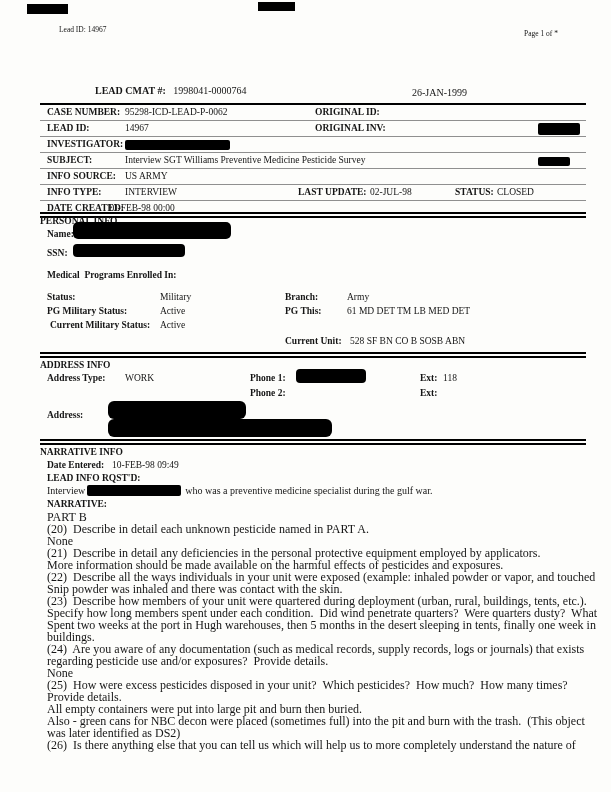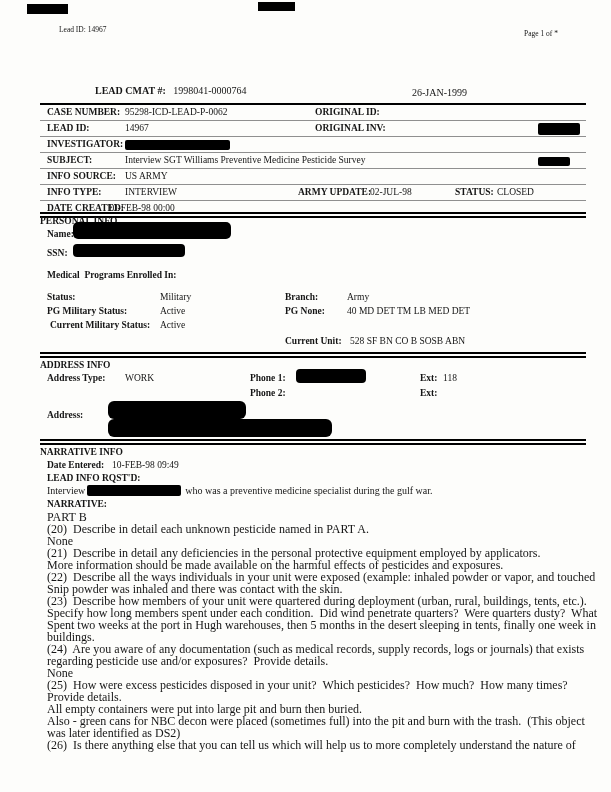--- a/index.html
+++ b/index.html
@@ -66,21 +66,21 @@
       <span style="left:85px;">Interview SGT Williams Preventive Medicine Pesticide Survey</span>
       <div class="rbox" style="left:498px;top:4px;width:32px;height:9px;border-radius:2px;"></div>
     </div>
     <div class="crow">
       <span class="b" style="left:7px;">INFO SOURCE:</span>
       <span style="left:85px;">US ARMY</span>
     </div>
     <div class="crow">
       <span class="b" style="left:7px;">INFO TYPE:</span>
       <span style="left:85px;">INTERVIEW</span>
-      <span class="b" style="left:258px;">ARMY UPDATE:</span>
+      <span class="b" style="left:258px;">LAST UPDATE:</span>
       <span style="left:330px;">02-JUL-98</span>
       <span class="b" style="left:415px;">STATUS:</span>
       <span style="left:457px;">CLOSED</span>
     </div>
     <div class="crow">
       <span class="b" style="left:7px;">DATE CREATED:</span>
       <span style="left:68px;">10-FEB-98 00:00</span>
     </div>
   </div>
   <div class="hr2" style="top:212px;"></div>
@@ -95,22 +95,22 @@
 
   <span class="abs f b" style="left:47px;top:270px;">Medical&nbsp; Programs Enrolled In:</span>
 
   <span class="abs f b" style="left:47px;top:292px;">Status:</span>
   <span class="abs f" style="left:160px;top:292px;">Military</span>
   <span class="abs f b" style="left:285px;top:292px;">Branch:</span>
   <span class="abs f" style="left:347px;top:292px;">Army</span>
 
   <span class="abs f b" style="left:47px;top:306px;">PG Military Status:</span>
   <span class="abs f" style="left:160px;top:306px;">Active</span>
-  <span class="abs f b" style="left:285px;top:306px;">PG None:</span>
-  <span class="abs f" style="left:347px;top:306px;">40 MD DET TM LB MED DET</span>
+  <span class="abs f b" style="left:285px;top:306px;">PG This:</span>
+  <span class="abs f" style="left:347px;top:306px;">61 MD DET TM LB MED DET</span>
 
   <span class="abs f b" style="left:50px;top:320px;">Current Military Status:</span>
   <span class="abs f" style="left:160px;top:320px;">Active</span>
 
   <span class="abs f b" style="left:285px;top:336px;">Current Unit:</span>
   <span class="abs f" style="left:350px;top:336px;">528 SF BN CO B SOSB ABN</span>
 
   <div class="divider" style="top:352px;"></div>
 
   <div class="abs sec" style="left:40px;top:360px;">ADDRESS INFO</div>

